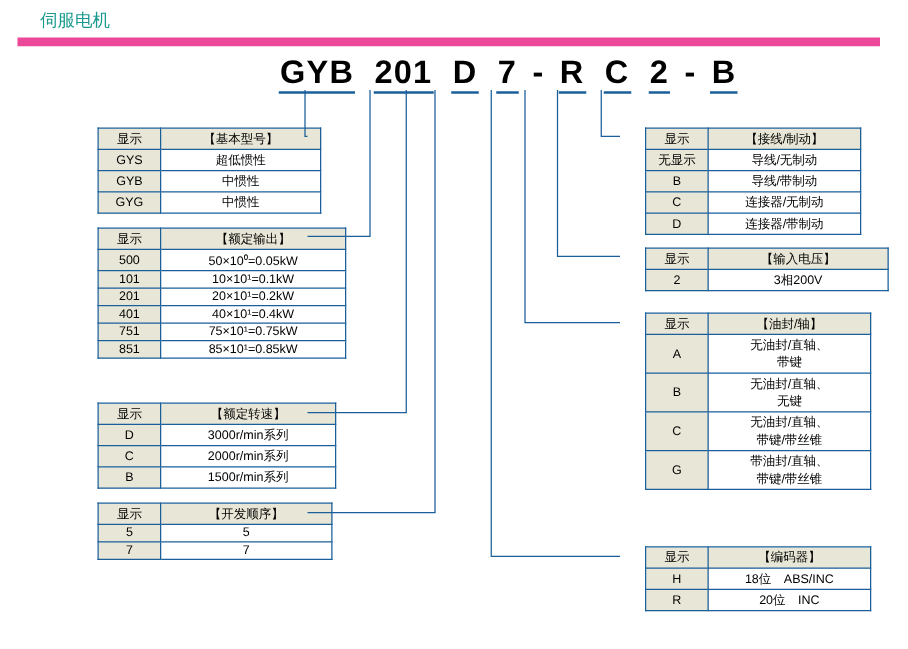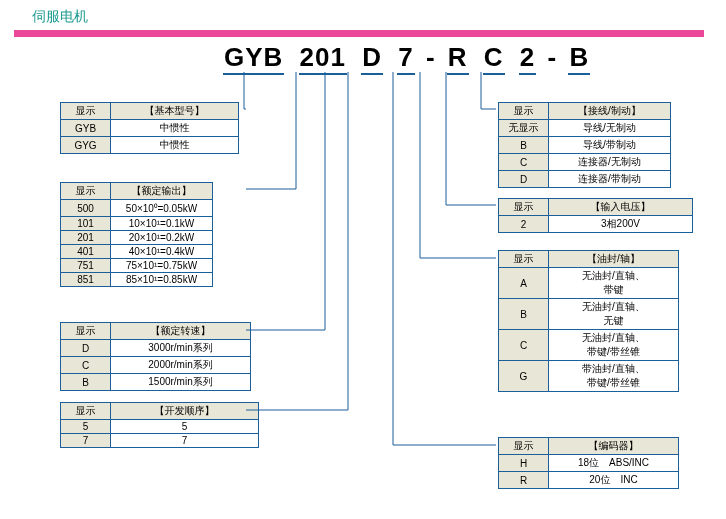--- a/index.html
+++ b/index.html
@@ -29,20 +29,21 @@
     top: 42px;
     left: 220px;
   }
   .model span { display:inline-block; }
   .model .seg { border-bottom: 2px solid #1a5f9a; padding: 0 1px; margin: 0 3px; }
   
   .tbl {
     position: absolute;
     border-collapse: collapse;
     font-size: 10px;
+    margin-left: 18px;
   }
   .tbl td, .tbl th {
     border: 1px solid #1a5f9a;
     padding: 1px 4px;
     text-align: center;
   }
   .tbl th { background: #e8e6d6; font-weight: normal; }
   .tbl td.k { background: #e8e6d6; }
   .tbl td.v { background: #fff; }
   
@@ -66,35 +67,39 @@
   <span class="seg">B</span>
 </div>
 
 <table class="tbl" style="top:102px;left:60px;">
   <tbody>
       <tr>
         <th style="width:50px">显示</th>
         <th style="width:128px">【基本型号】</th>
       </tr>
   <tr>
+        <td class="k">GYS</td>
+        <td class="v">超低惯性</td>
+      </tr>
+  <tr>
         <td class="k">GYB</td>
         <td class="v">中惯性</td>
       </tr>
   <tr>
         <td class="k">GYG</td>
         <td class="v">中惯性</td>
       </tr>
 </tbody>
   </table>
 
 <table class="tbl" style="top:182px;left:60px;">
   <tbody>
       <tr>
         <th style="width:50px">显示</th>
-        <th style="width:102px">【额定输出】</th>
+        <th style="width:148px">【额定输出】</th>
       </tr>
   <tr>
         <td class="k">500</td>
         <td class="v">50×10⁰=0.05kW</td>
       </tr>
   <tr>
         <td class="k">101</td>
         <td class="v">10×10¹=0.1kW</td>
       </tr>
   <tr>
@@ -134,21 +139,21 @@
         <td class="k">B</td>
         <td class="v">1500r/min系列</td>
       </tr>
 </tbody>
   </table>
 
 <table class="tbl" style="top:402px;left:60px;">
   <tbody>
       <tr>
         <th style="width:50px">显示</th>
-        <th style="width:148px">【开发顺序】</th>
+        <th style="width:137px">【开发顺序】</th>
       </tr>
   <tr>
         <td class="k">5</td>
         <td class="v">5</td>
       </tr>
   <tr>
         <td class="k">7</td>
         <td class="v">7</td>
       </tr>
 </tbody>

